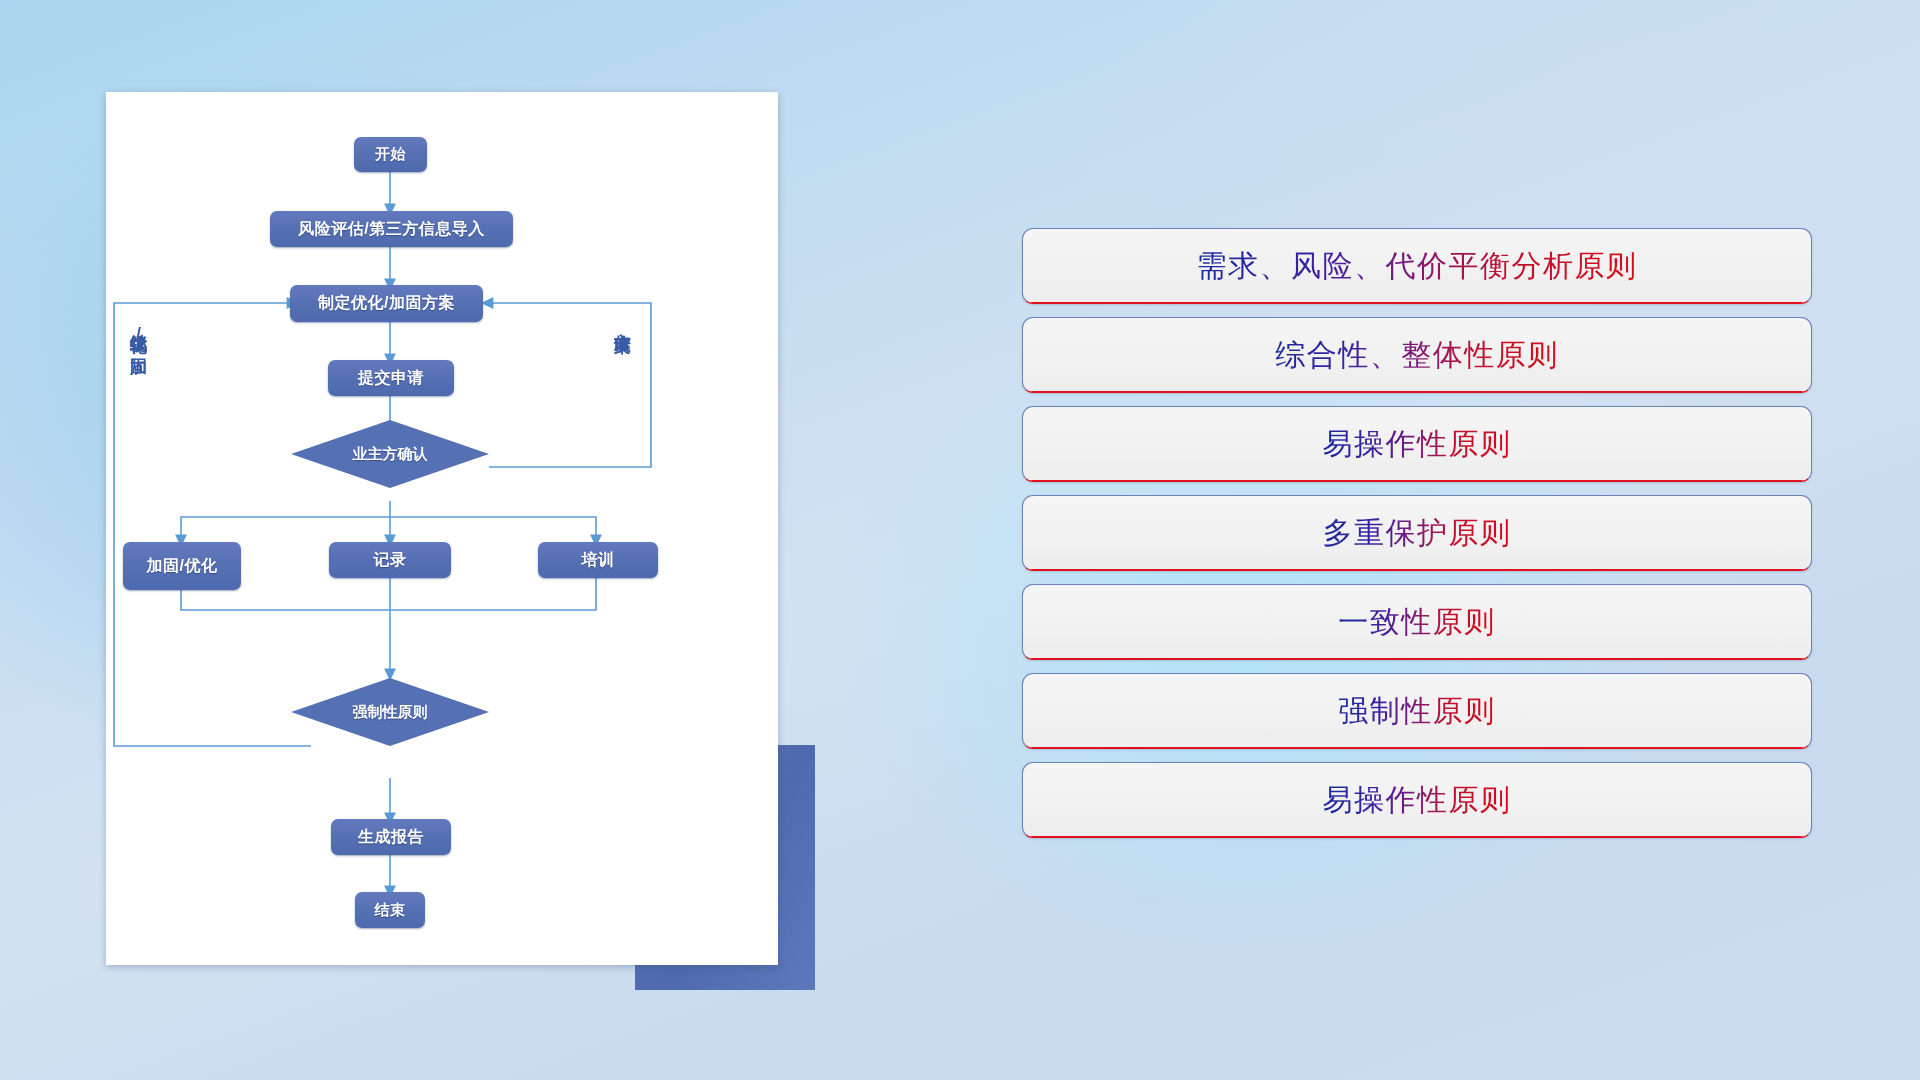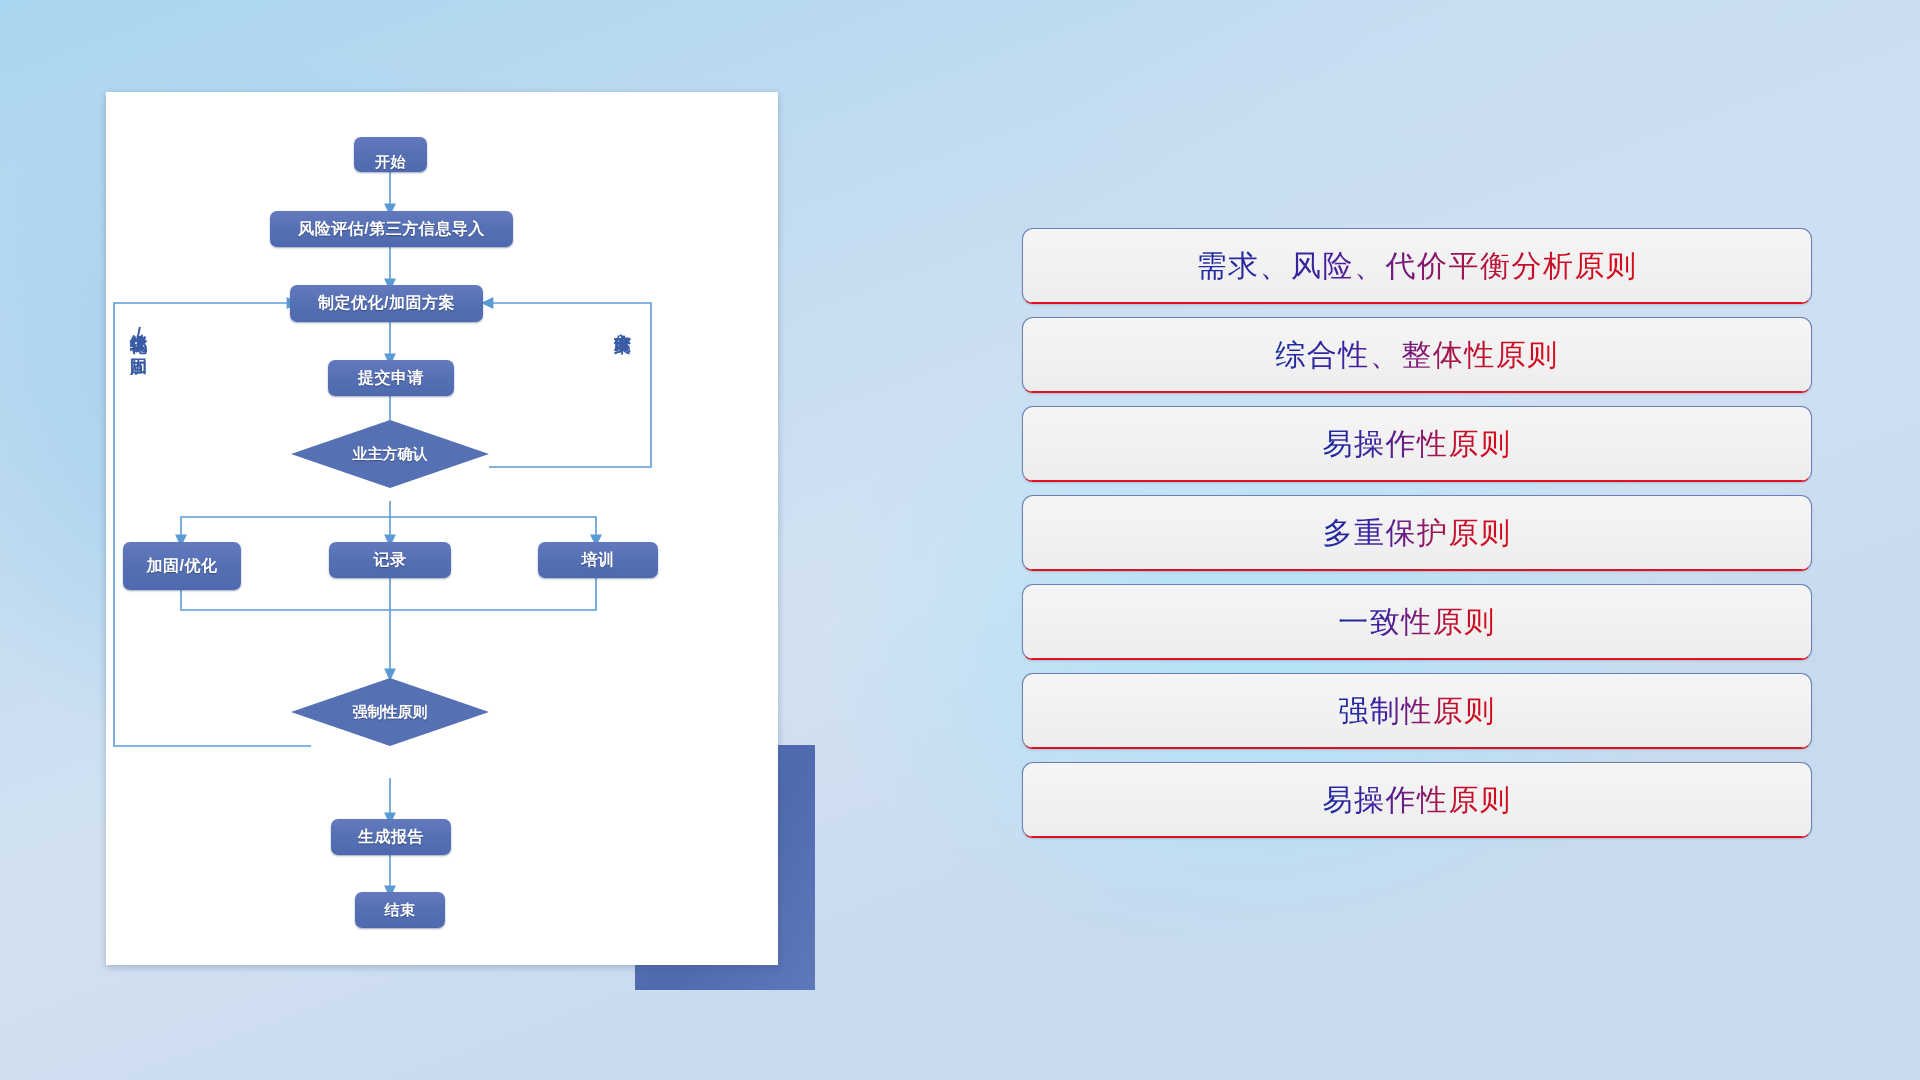--- a/index.html
+++ b/index.html
@@ -192,21 +192,21 @@
         <path d="M75,486 L75,518 L490,518 L490,486"></path>
         <line x1="284" y1="486" x2="284" y2="518"></line>
         <line x1="284" y1="518" x2="284" y2="583" marker-end="url(#ah)"></line>
 
         <line x1="284" y1="686" x2="284" y2="727" marker-end="url(#ah)"></line>
 
         <line x1="284" y1="763" x2="284" y2="800" marker-end="url(#ah)"></line>
       </g>
     </svg>
 
-    <div class="node" style="left:248px; top:45px; width:73px; height:35px; font-size:15px;align-items:flex-end;">
+    <div class="node" style="left:248px; top:45px; width:73px; height:35px; font-size:15px;">
       <span>开始</span>
     </div>
 
     <div class="node" style="left:164px; top:119px; width:243px; height:36px; font-size:16px;">
       <span>风险评估/第三方信息导入</span>
     </div>
 
     <div class="node" style="left:184px; top:193px; width:193px; height:37px; font-size:16px;">
       <span>制定优化/加固方案</span>
     </div>
@@ -234,21 +234,21 @@
 
     <div class="diamond-wrap" style="left:185px; top:586px; width:198px; height:68px;">
       <div class="diamond-shape"></div>
       <span class="diamond-label">强制性原则</span>
     </div>
 
     <div class="node" style="left:225px; top:727px; width:120px; height:36px; font-size:16px;">
       <span>生成报告</span>
     </div>
 
-    <div class="node" style="left:249px; top:800px; width:90px; height:36px; font-size:15px;">
+    <div class="node" style="left:249px; top:800px; width:70px; height:36px; font-size:15px;">
       <span>结束</span>
     </div>
 
     <div class="vlabel" style="left:24px; top:228px;">继续优化/加固</div>
 
     <div class="vlabel" style="left:508px; top:228px;">方案修改</div>
 
   </div>
 
 

